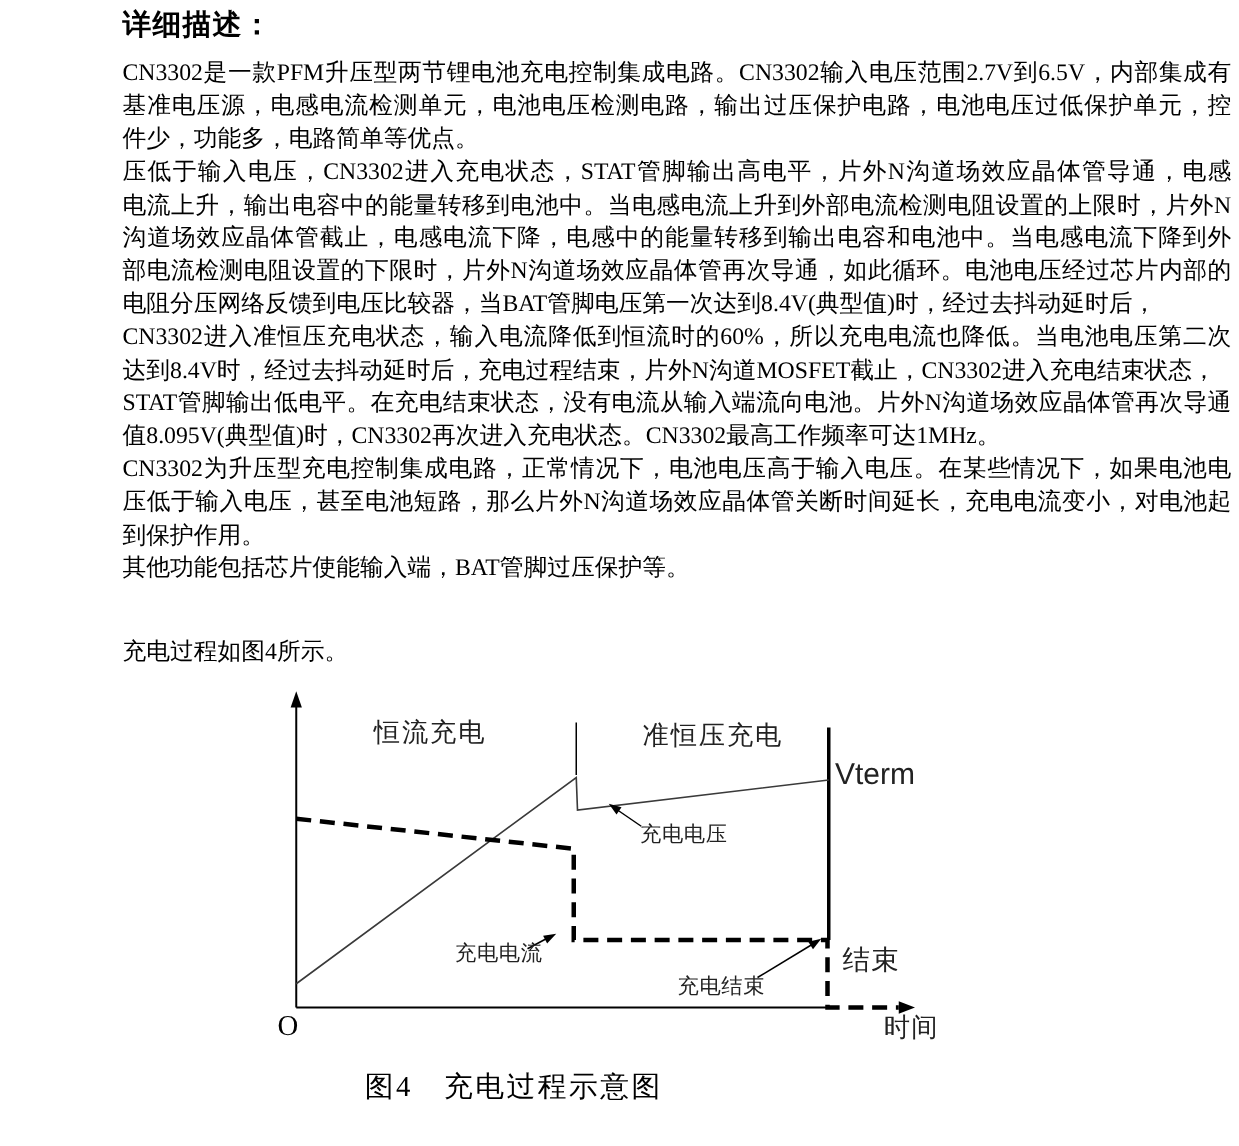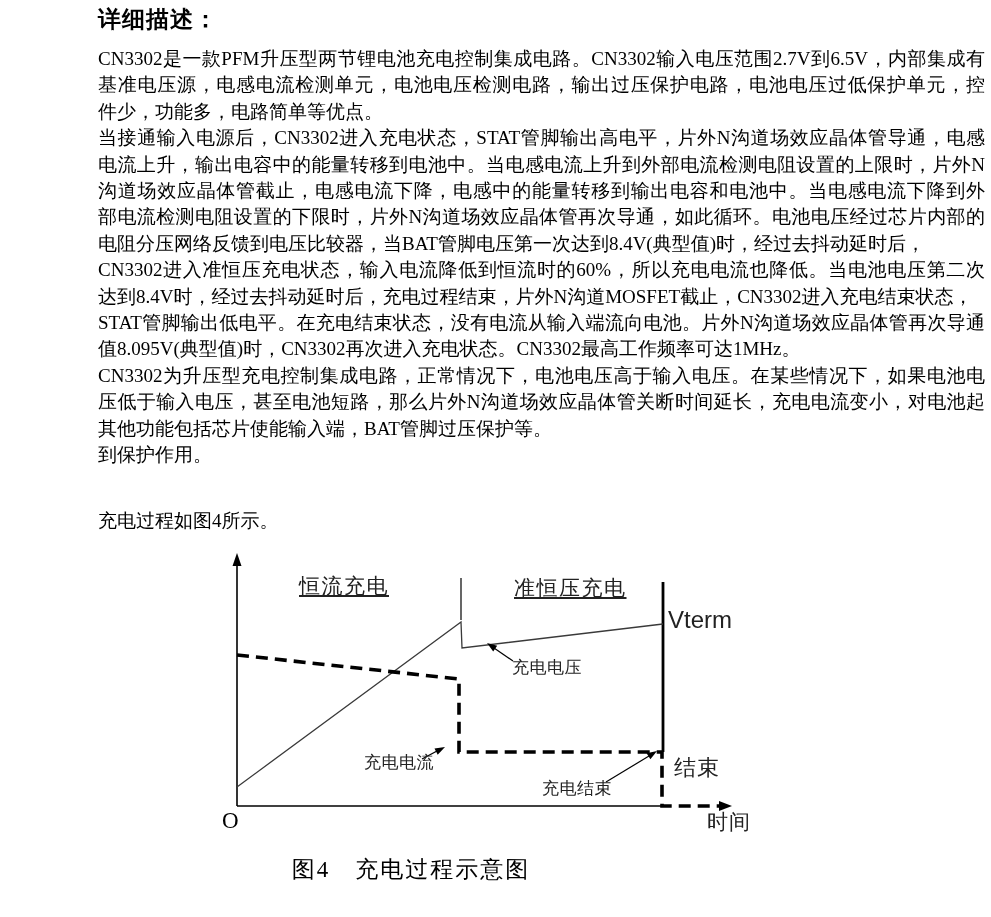--- a/index.html
+++ b/index.html
@@ -36,21 +36,21 @@
   .figure{
     position:absolute;left:0;top:540px;width:991px;height:310px;
   }
   .figure svg{position:absolute;left:0;top:0;}
   .fig-label{
     position:absolute;
     font-family:"Liberation Sans", sans-serif;
     color:#222;
     white-space:nowrap;
   }
-  .lbl-phase{font-size:21px;letter-spacing:1.5px;font-weight:500;text-decoration:underline;}
+  .lbl-phase{font-size:21px;letter-spacing:1.5px;font-weight:500;}
   .lbl-vterm{font-size:24px;}
   .lbl-small{font-size:17px;letter-spacing:0.5px;}
   .lbl-end{font-size:22px;letter-spacing:1px;}
   .lbl-origin{font-family:"Liberation Serif", serif;font-size:23px;color:#000;}
   .lbl-time{font-size:21px;letter-spacing:1px;}
   .fig-caption{
     position:absolute;left:0;top:854px;width:822px;
     text-align:center;
     font-size:23px;letter-spacing:2px;
   }
@@ -59,33 +59,33 @@
 <body>
 
 <div class="page">
 
   <div class="doc-title">详细描述：</div>
 
   <div class="body-text">
     <div class="bline">CN3302是一款PFM升压型两节锂电池充电控制集成电路。CN3302输入电压范围2.7V到6.5V，内部集成有</div>
     <div class="bline">基准电压源，电感电流检测单元，电池电压检测电路，输出过压保护电路，电池电压过低保护单元，控</div>
     <div class="bline short">件少，功能多，电路简单等优点。</div>
-    <div class="bline">当接通输入电源后，CN3302进入充电状态，STAT管脚输出高电平，片外N沟道场效应晶体管导通，电感</div>
+    <div class="bline">压低于输入电压，CN3302进入充电状态，STAT管脚输出高电平，片外N沟道场效应晶体管导通，电感</div>
     <div class="bline">电流上升，输出电容中的能量转移到电池中。当电感电流上升到外部电流检测电阻设置的上限时，片外N</div>
     <div class="bline">沟道场效应晶体管截止，电感电流下降，电感中的能量转移到输出电容和电池中。当电感电流下降到外</div>
     <div class="bline">部电流检测电阻设置的下限时，片外N沟道场效应晶体管再次导通，如此循环。电池电压经过芯片内部的</div>
     <div class="bline short">电阻分压网络反馈到电压比较器，当BAT管脚电压第一次达到8.4V(典型值)时，经过去抖动延时后，</div>
     <div class="bline">CN3302进入准恒压充电状态，输入电流降低到恒流时的60%，所以充电电流也降低。当电池电压第二次</div>
     <div class="bline short">达到8.4V时，经过去抖动延时后，充电过程结束，片外N沟道MOSFET截止，CN3302进入充电结束状态，</div>
     <div class="bline">STAT管脚输出低电平。在充电结束状态，没有电流从输入端流向电池。片外N沟道场效应晶体管再次导通</div>
     <div class="bline short">值8.095V(典型值)时，CN3302再次进入充电状态。CN3302最高工作频率可达1MHz。</div>
     <div class="bline">CN3302为升压型充电控制集成电路，正常情况下，电池电压高于输入电压。在某些情况下，如果电池电</div>
     <div class="bline">压低于输入电压，甚至电池短路，那么片外N沟道场效应晶体管关断时间延长，充电电流变小，对电池起</div>
+    <div class="bline short">到保护作用。</div>
     <div class="bline short">其他功能包括芯片使能输入端，BAT管脚过压保护等。</div>
-    <div class="bline short">到保护作用。</div>
   </div>
 
   <div class="figure-intro">充电过程如图4所示。</div>
 
   <div class="figure">
     <svg width="991" height="310" viewBox="0 0 991 310">
 
       <line x1="237" y1="266" x2="237" y2="24" stroke="#000" stroke-width="1.6"></line>
       <polygon points="237,13 232.5,26 241.5,26" fill="#000"></polygon>
 

